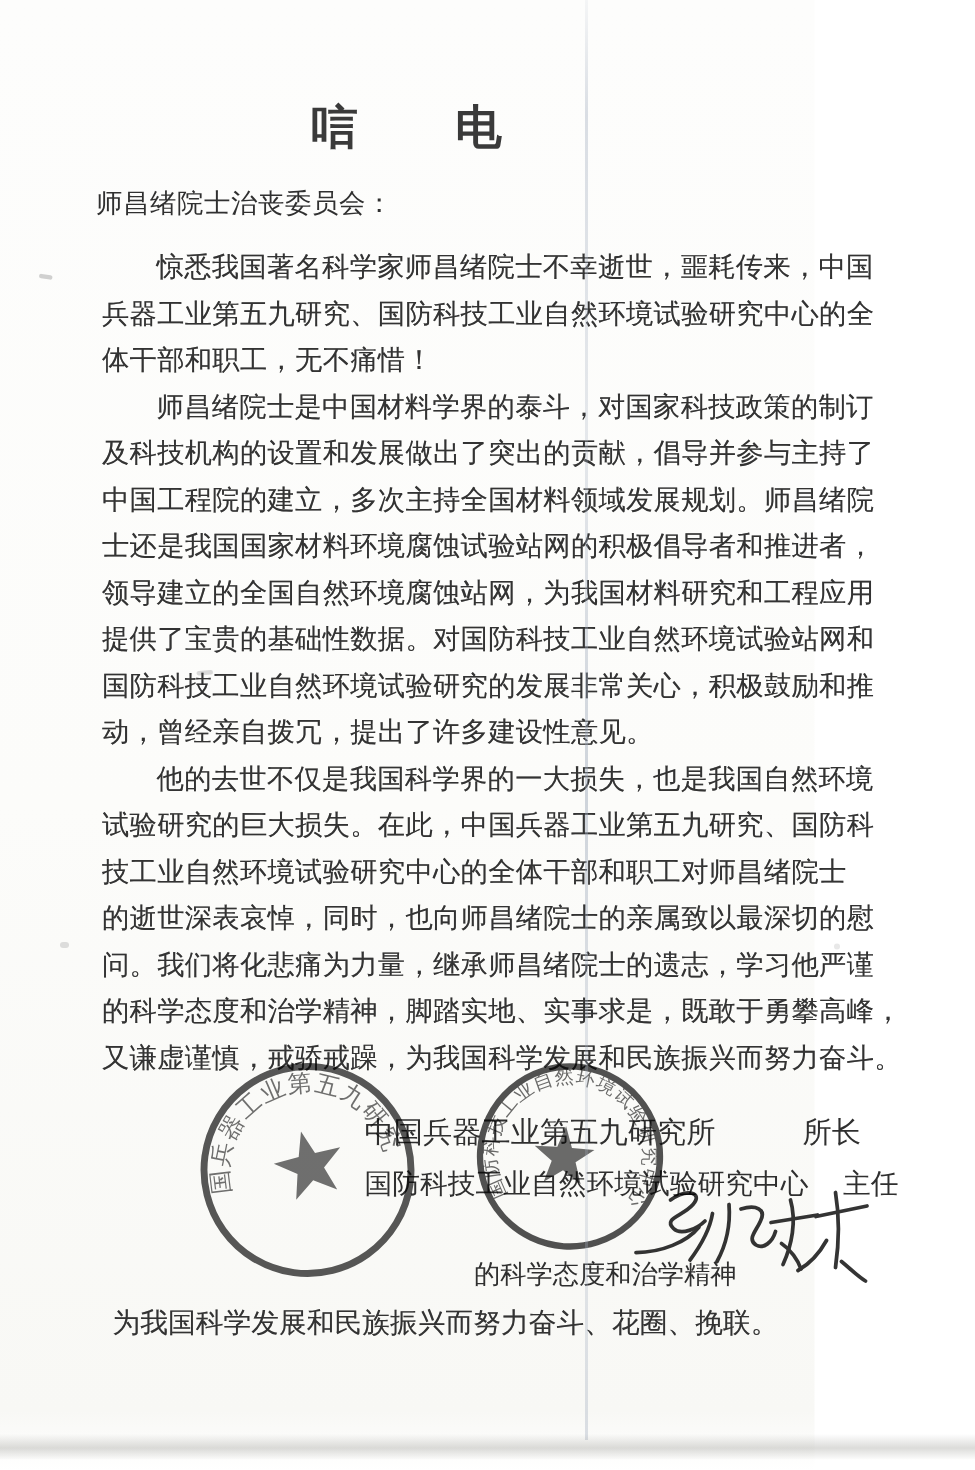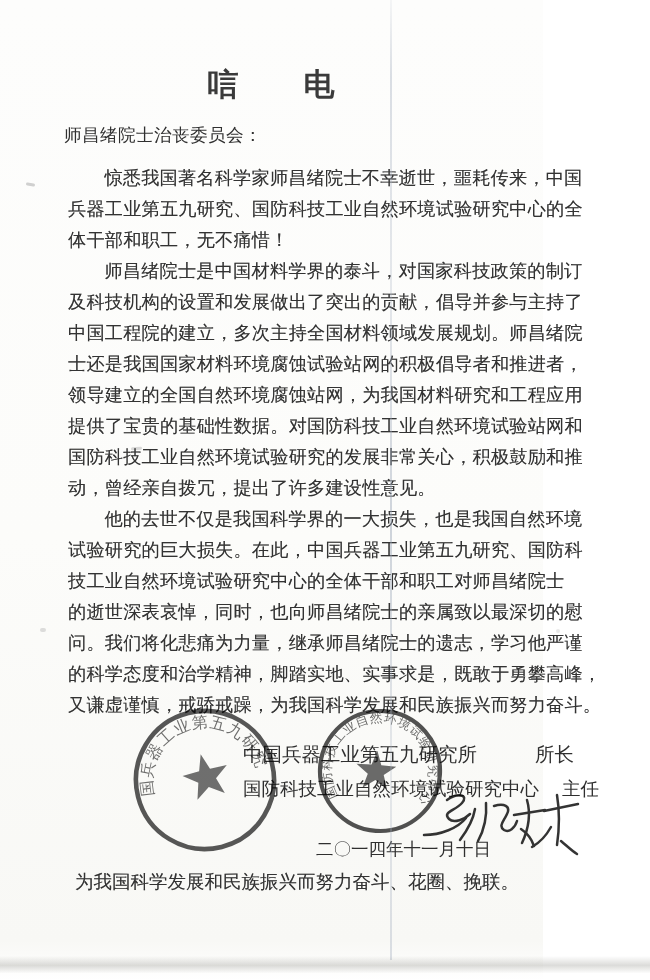--- a/index.html
+++ b/index.html
@@ -112,21 +112,21 @@
   <div class="sig-row1">
     <span>中国兵器工业第五九研究所</span>
     <span>所长</span>
   </div>
 
   <div class="sig-row2">
     <span>国防科技工业自然环境试验研究中心</span>
     <span>主任</span>
   </div>
 
-  <div class="date-line">二〇一四年十一月十日</div>
+  <div class="date-line">的科学态度和治学精神</div>
 
   <div class="closing">为我国科学发展和民族振兴而努力奋斗、花圈、挽联。</div>
 
   <svg class="overlay" width="650" height="980" viewBox="0 0 650 980" xmlns="http://www.w3.org/2000/svg">
     <defs>
       <path id="arcL" d="M 152.8 789.7 A 53 53 0 1 1 257.2 789.7" fill="none"></path>
       <path id="arcR" d="M 337.6 795.5 A 49 49 0 1 1 422.4 795.5" fill="none"></path>
     </defs>
 
     <g transform="rotate(-14 205 780)" opacity="0.85">

